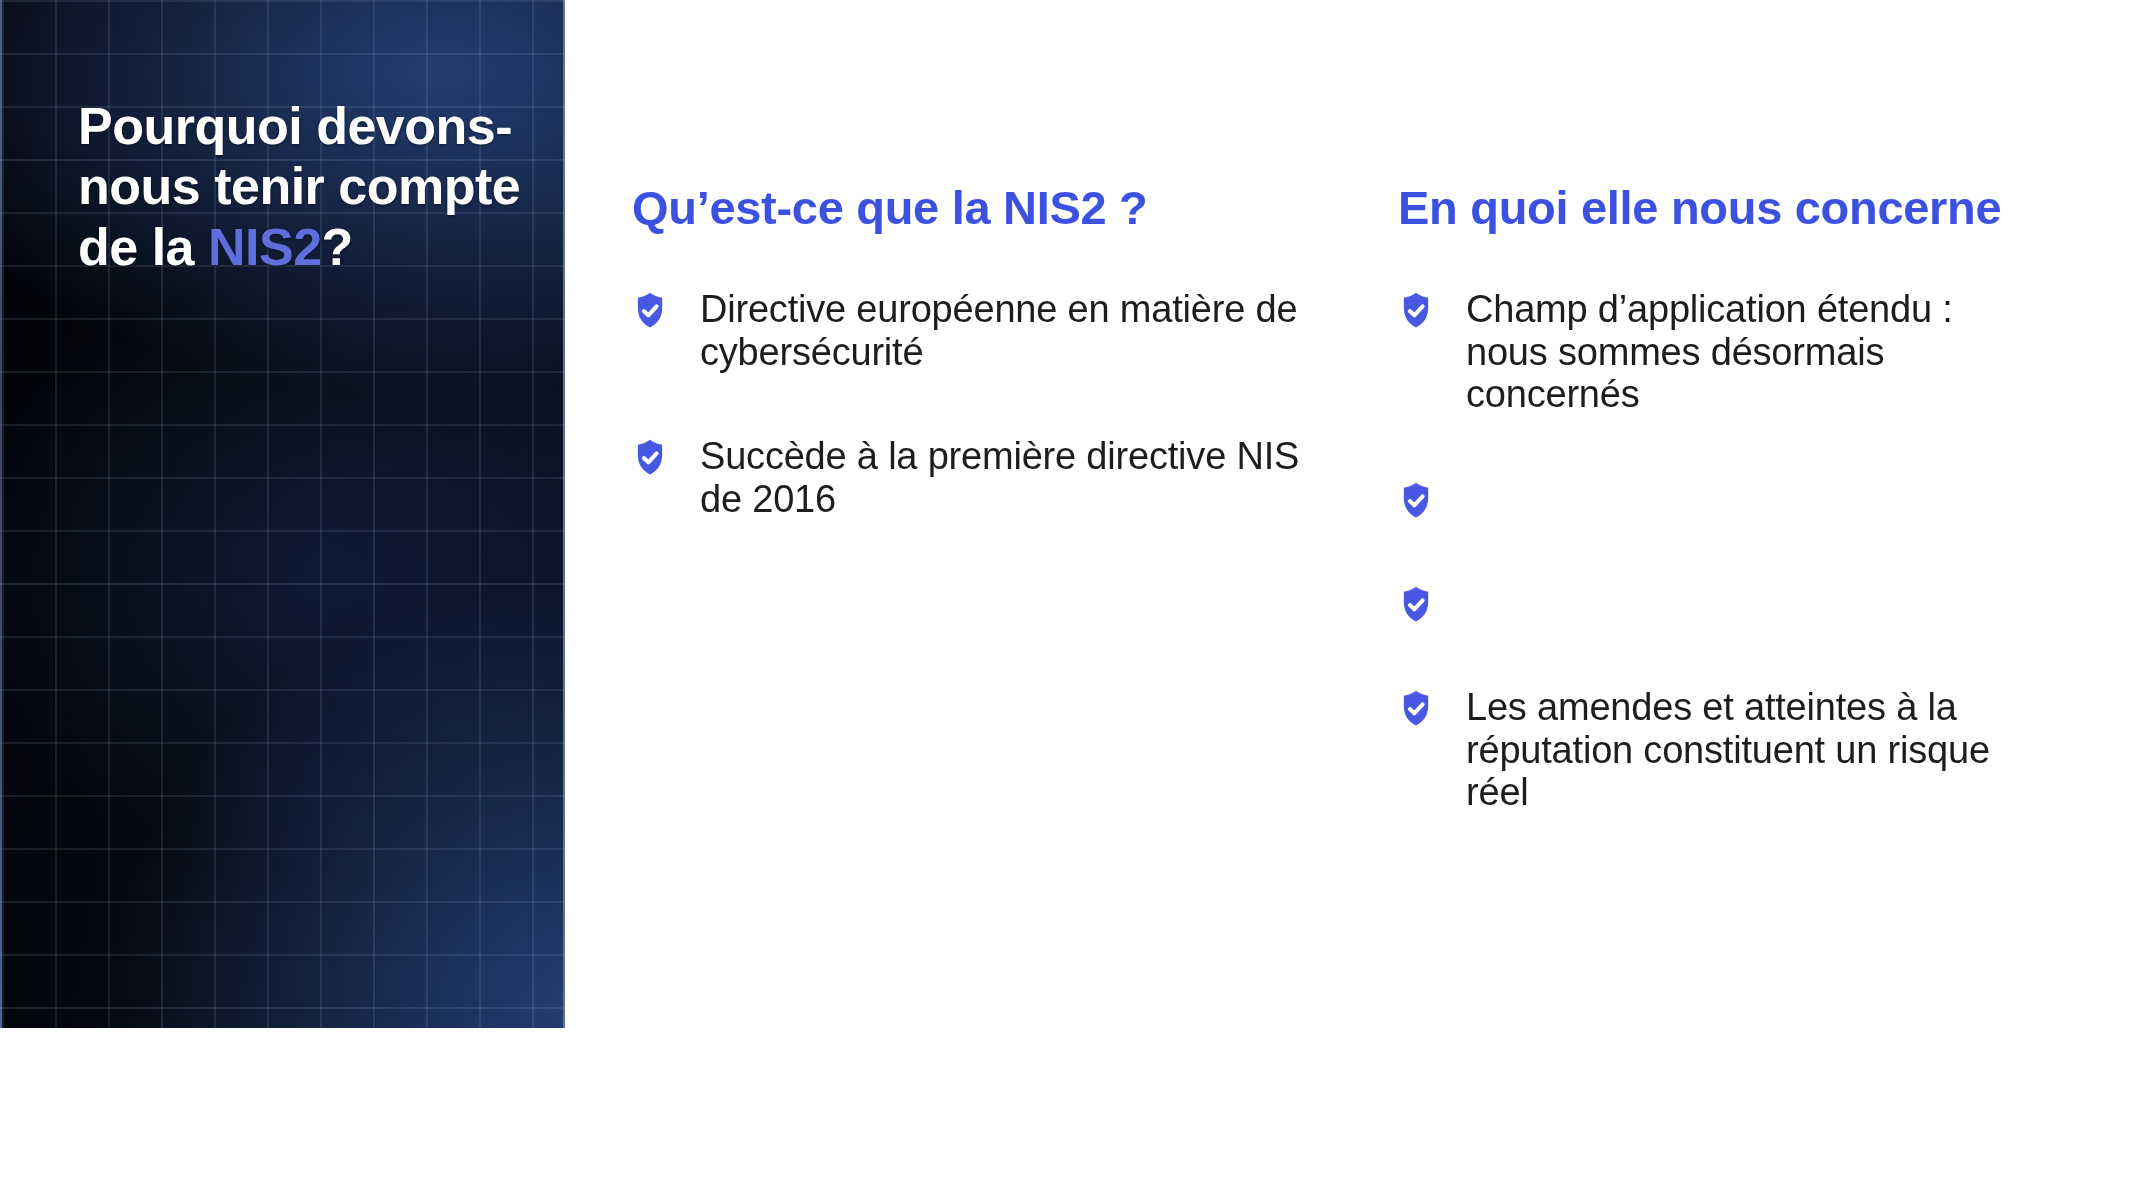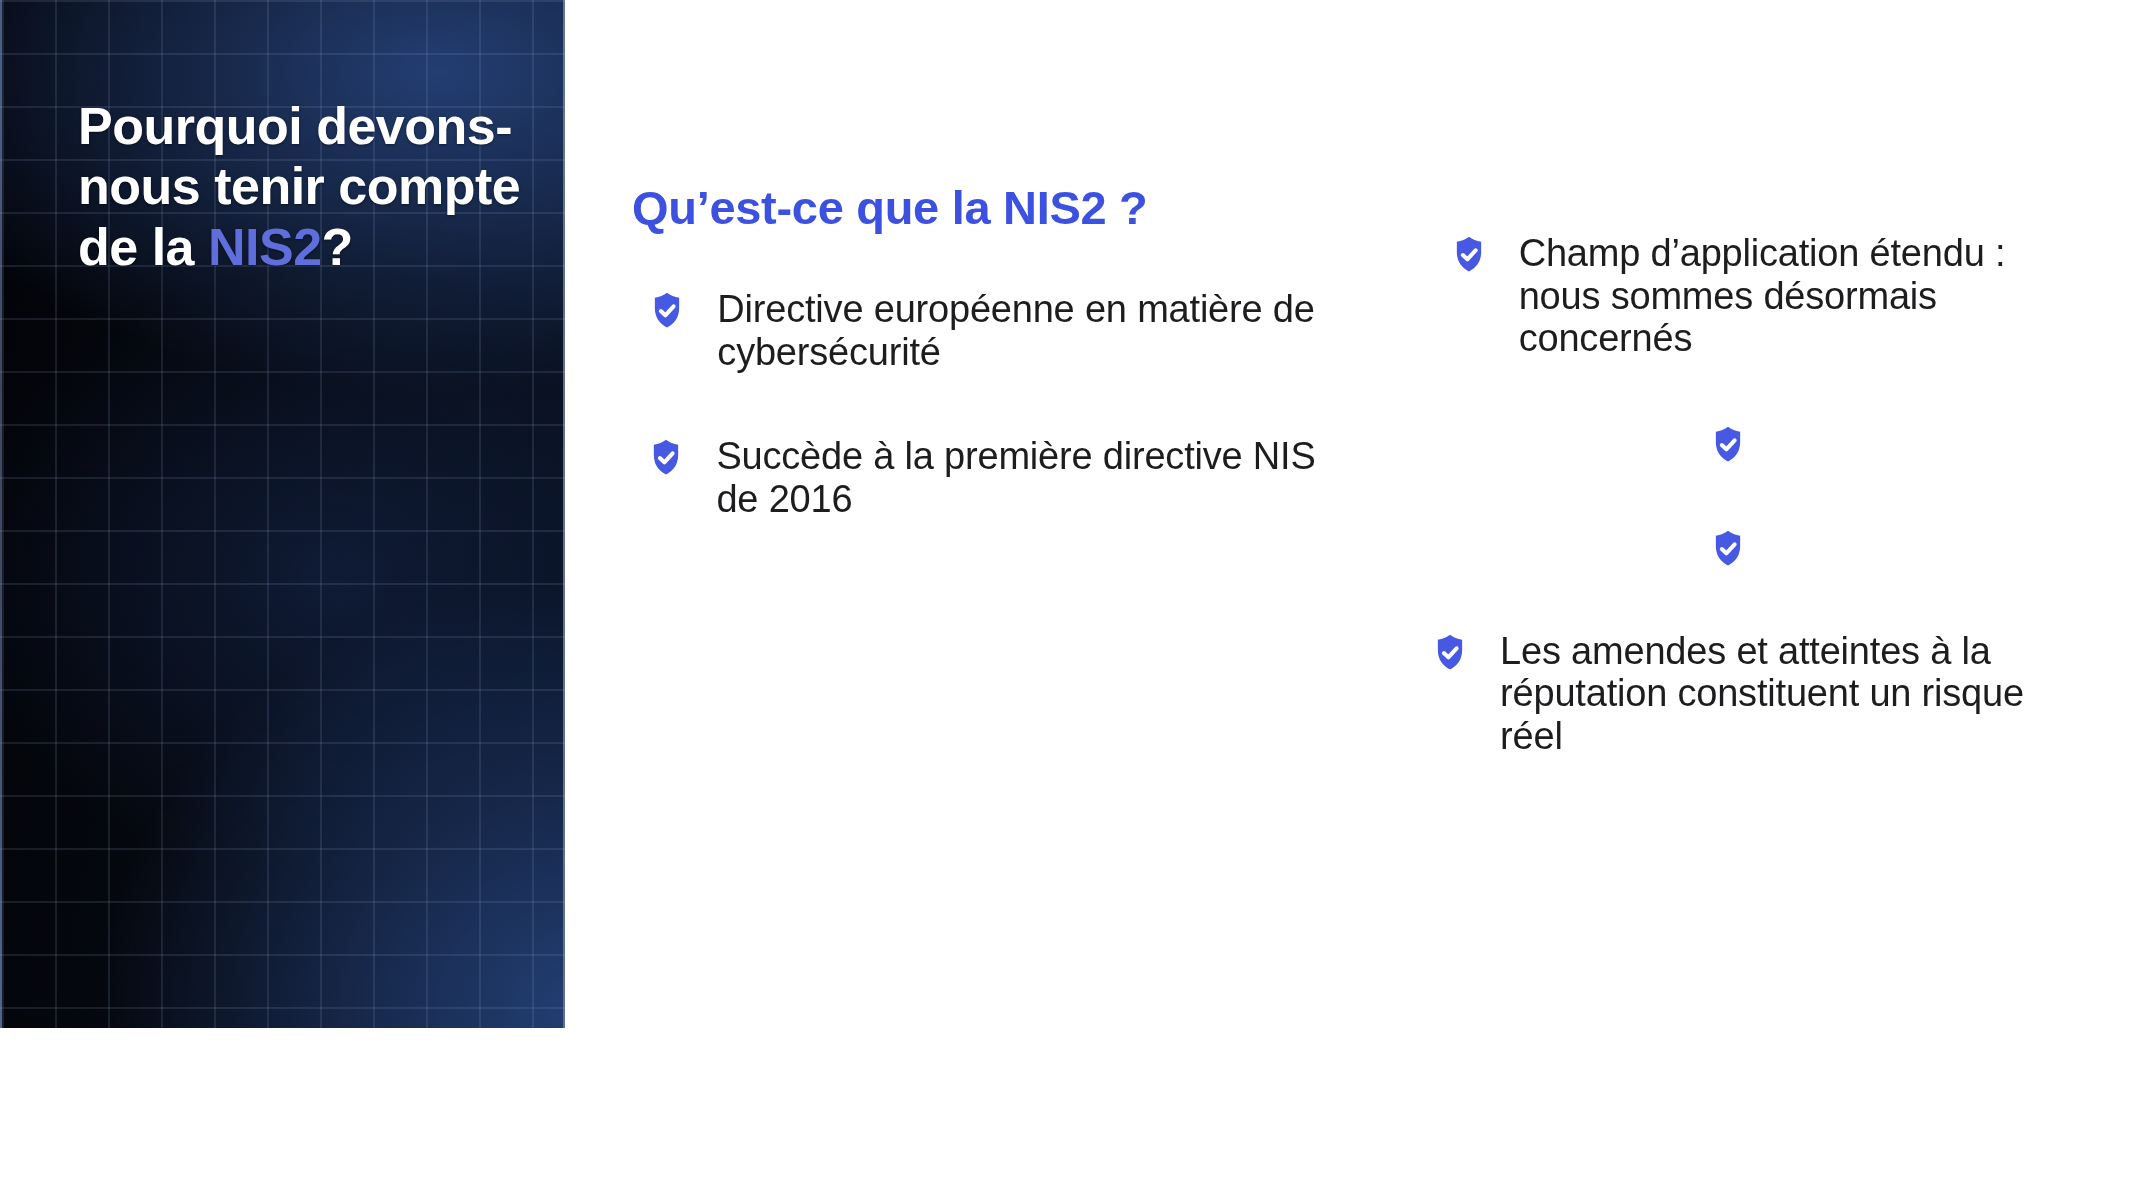--- a/index.html
+++ b/index.html
@@ -48,21 +48,20 @@
   .heading{
     margin:0;
     font-size:47px;line-height:1.2;font-weight:700;
     color:var(--accent);
     letter-spacing:-0.3px;
   }
   ul.items{margin:52px 0 0;padding:0;list-style:none;}
   ul.items li{
     display:flex;align-items:flex-start;gap:32px;
     margin:0 0 62px;
-    justify-content:center;
   }
   .shield{flex:0 0 auto;display:inline-block;margin-top:3px;}
   .shield svg{width:36px;height:39px;display:block;}
   .shield svg path{fill:var(--icon);}
   .shield svg polyline{
     fill:none;stroke:#ffffff;stroke-width:2.7;
     stroke-linecap:round;stroke-linejoin:round;
   }
   .item-text{
     font-size:38px;line-height:1.12;
@@ -100,20 +99,21 @@
               <polyline points="7.9,13.4 10.9,16.2 16.4,10.2"></polyline>
             </svg>
           </span>
           <span class="item-text">Succède à la première directive NIS
 de 2016</span>
         </li>
       </ul>
   </section>
 
   <section class="col col2">
+    <h2 class="heading">En quoi elle nous concerne</h2>
     <ul class="items">
         <li>
           <span class="shield">
             <svg viewBox="0 0 24 26" aria-hidden="true">
               <path d="M12 1.2C9.9 2.9 6.8 4.1 3.9 4.5v7c0 6.1 3.3 10.4 8.1 12.8 4.8-2.4 8.1-6.7 8.1-12.8v-7c-2.9-.4-6-1.6-8.1-3.3z"></path>
               <polyline points="7.9,13.4 10.9,16.2 16.4,10.2"></polyline>
             </svg>
           </span>
           <span class="item-text">Champ d’application étendu :
 nous sommes désormais

